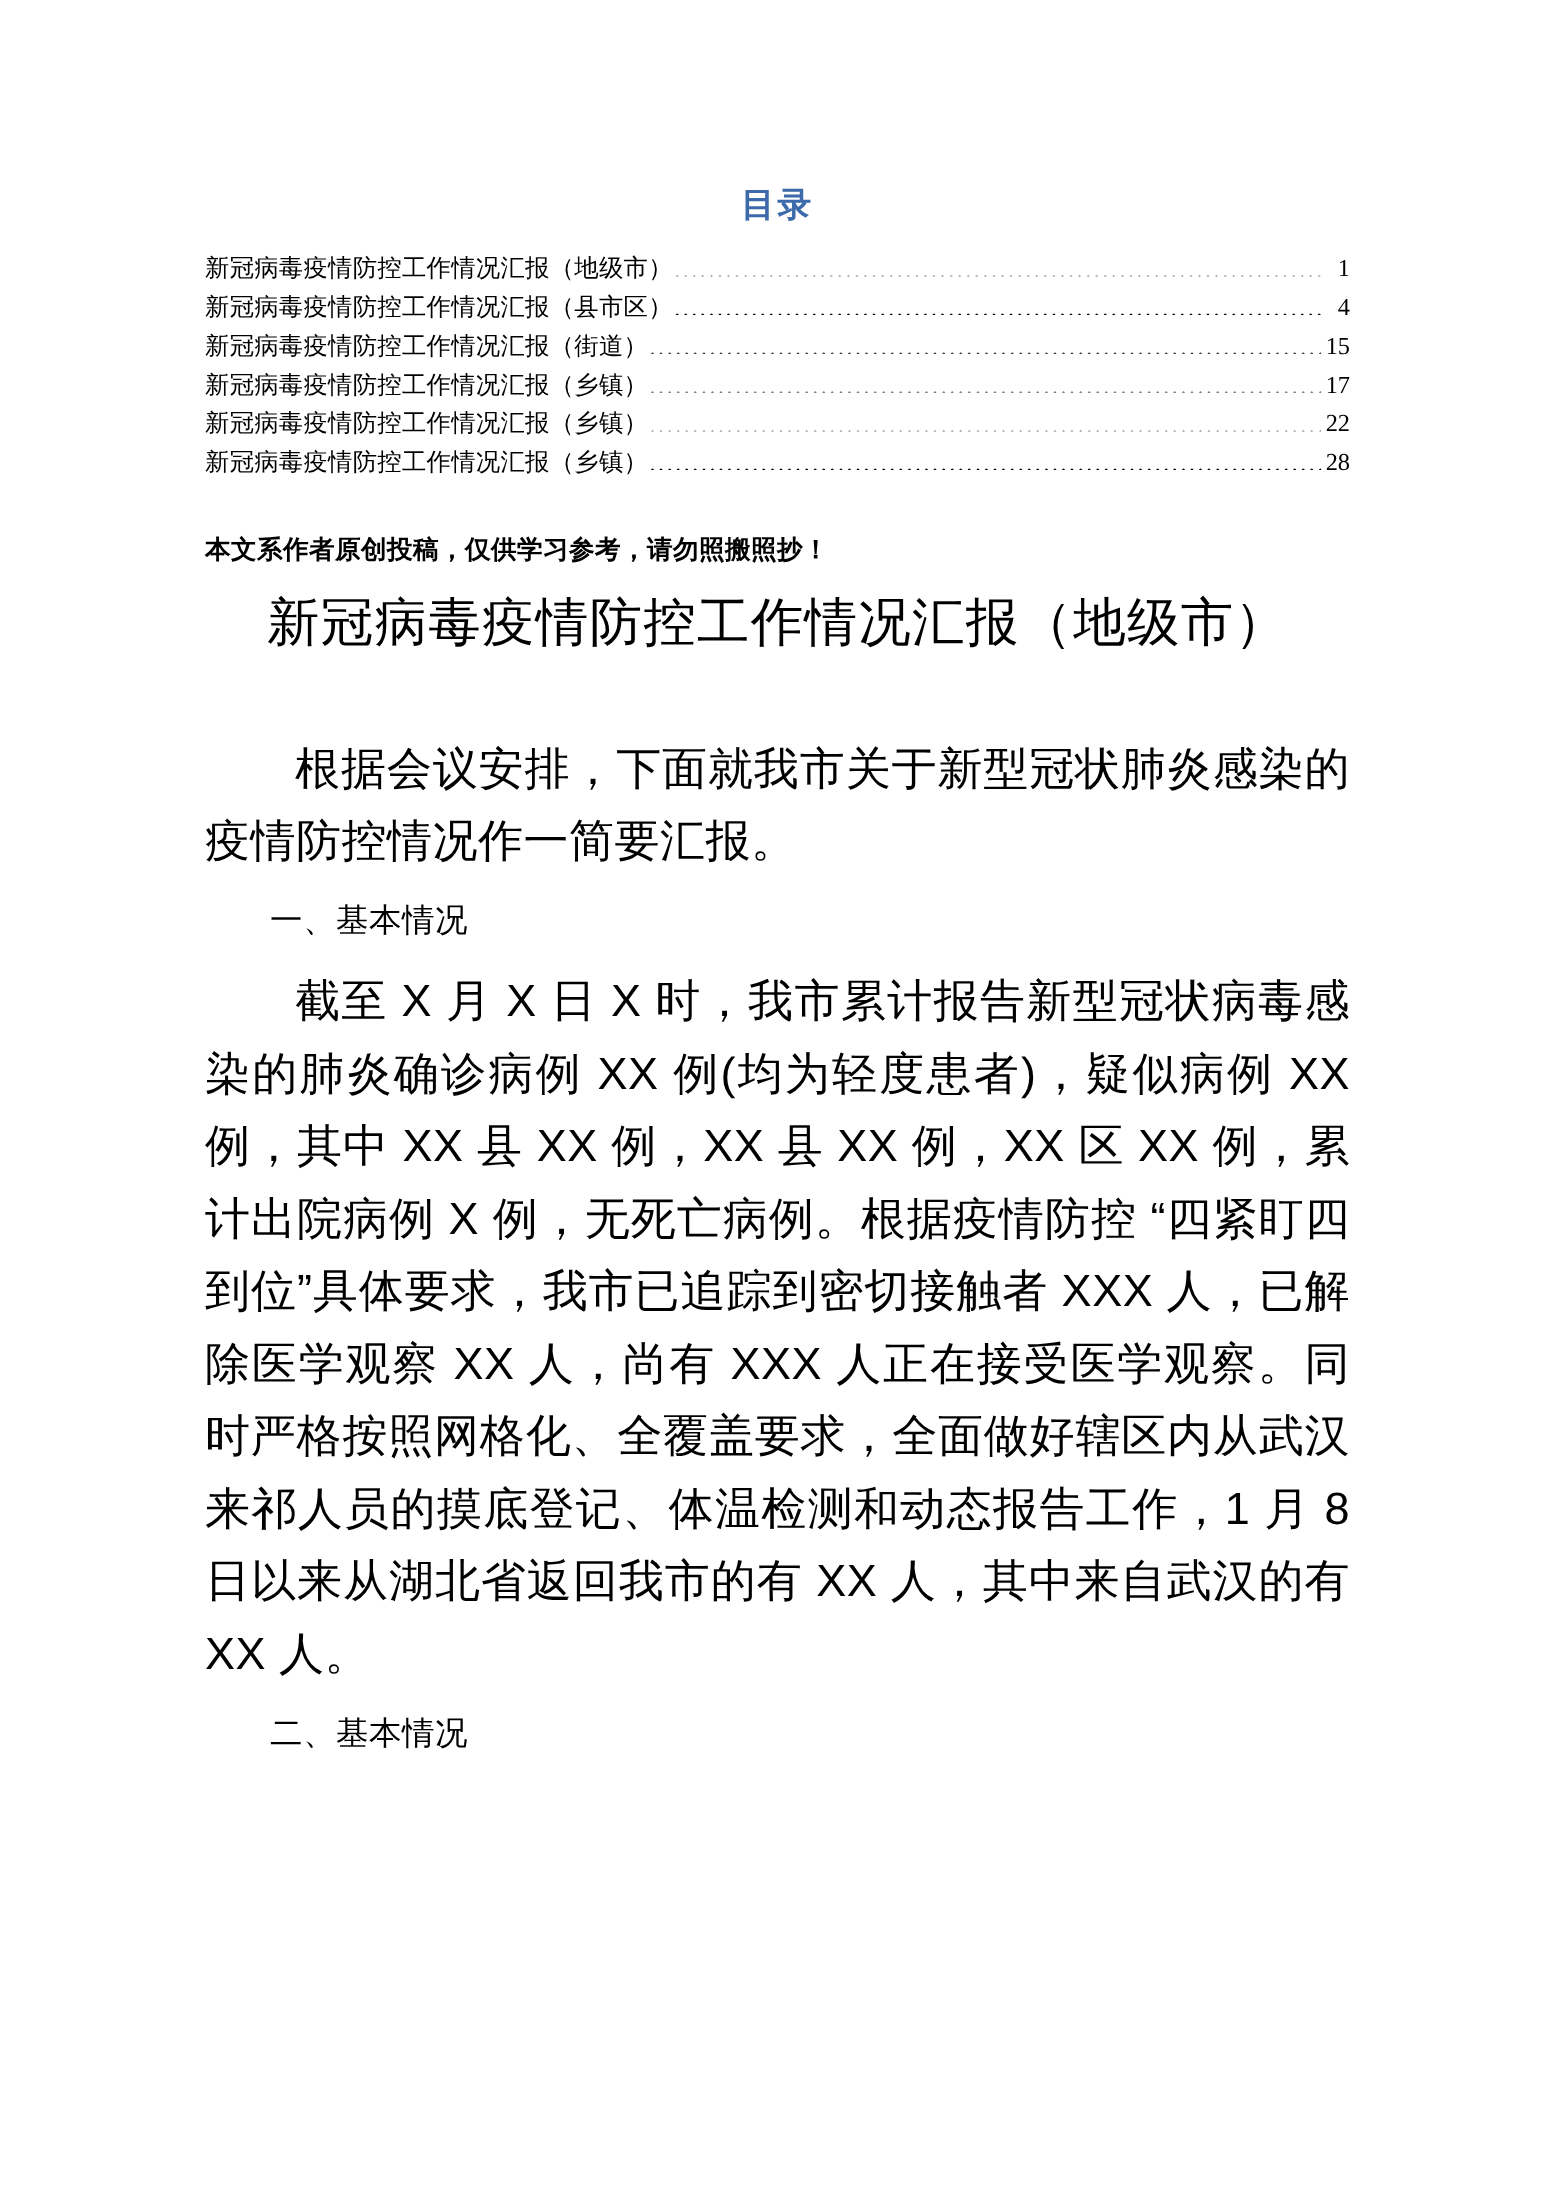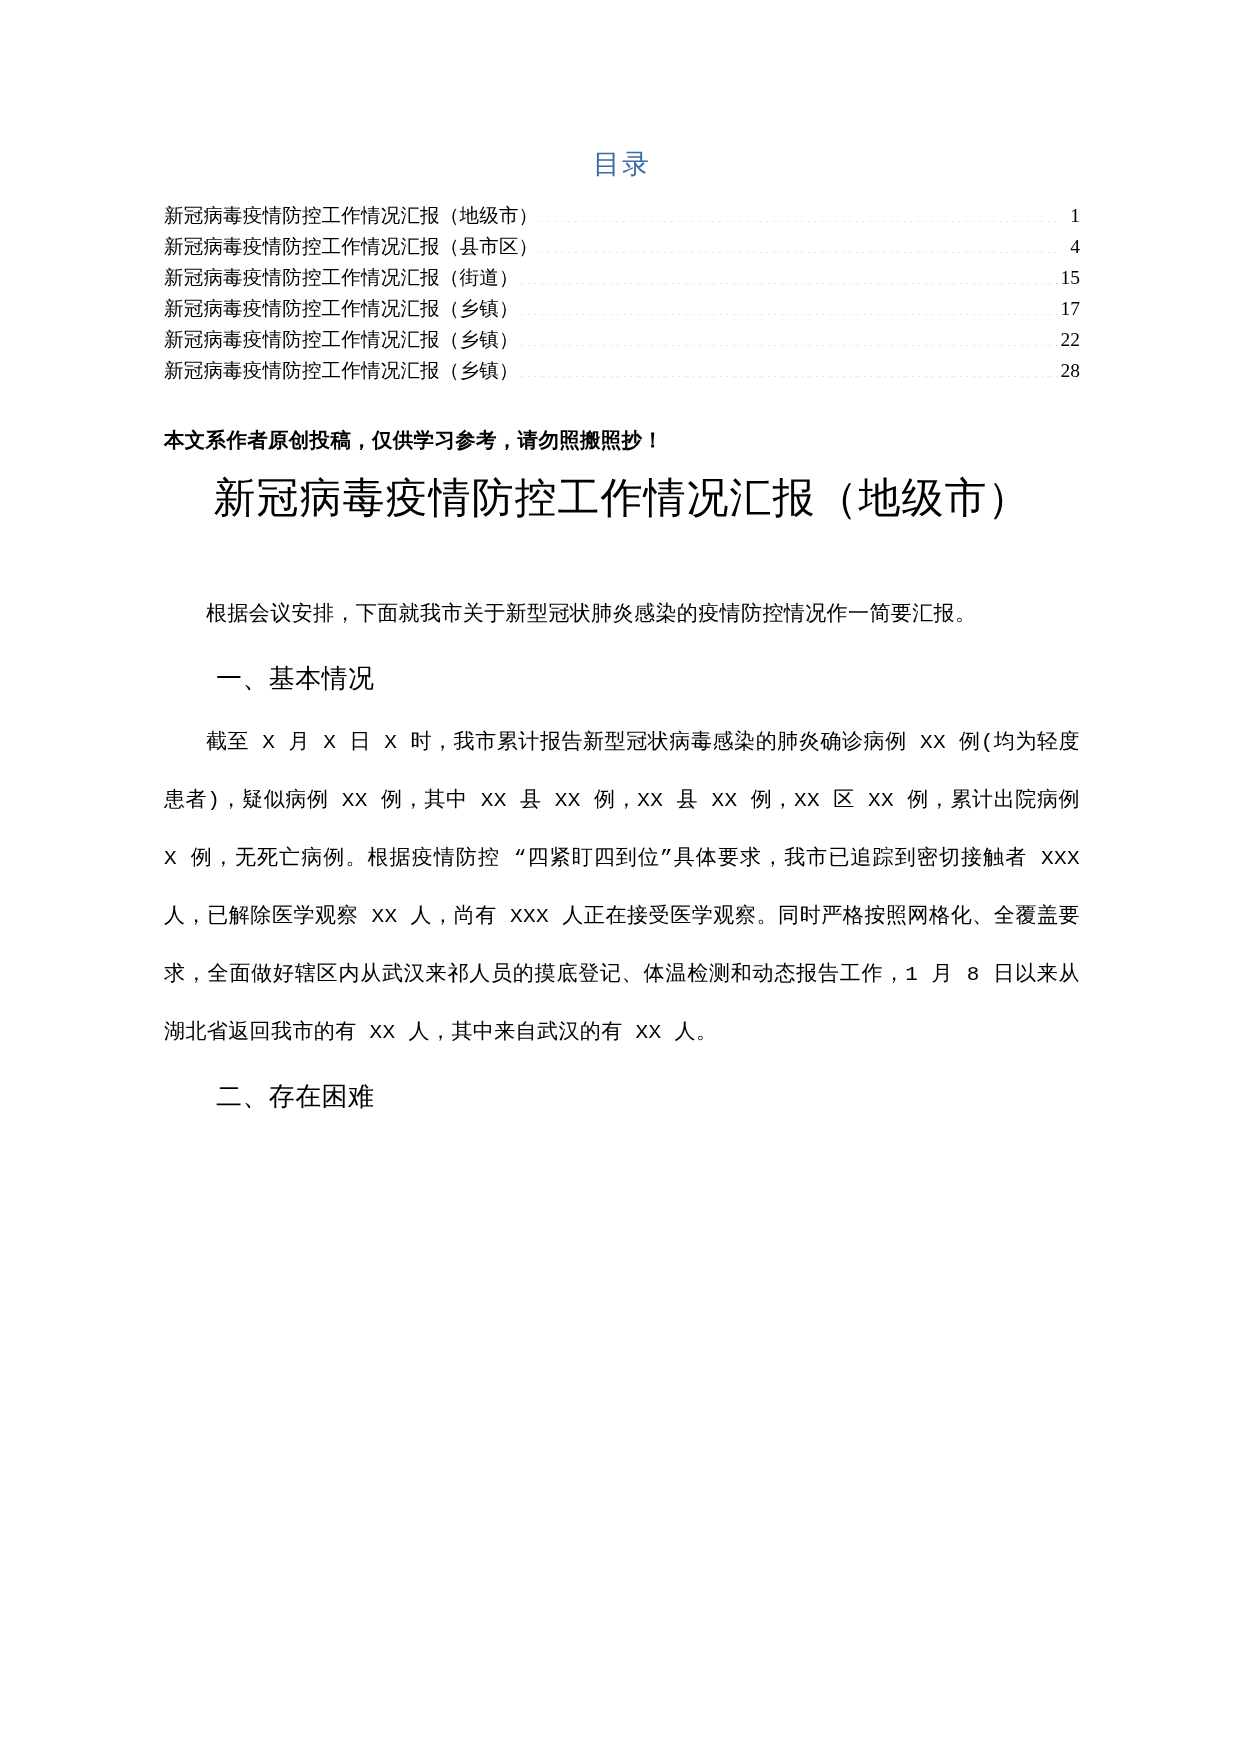--- a/index.html
+++ b/index.html
@@ -23,21 +23,21 @@
     padding: 148px 160px 0 164px;
     position: relative;
   }
 
   
   .toc-heading {
     text-align: center;
     color: #3d6aaa;
     font-family: "Liberation Sans", "DejaVu Sans", sans-serif;
     font-size: 27px;
-    font-weight: 400;
+    font-weight: 700;
     letter-spacing: 2px;
     line-height: 1.2;
     margin: 0 0 20px 0;
   }
 
   .toc-list {
     margin: 0 0 0 0;
     padding: 0;
     list-style: none;
   }
@@ -102,27 +102,27 @@
     letter-spacing: 1px;
   }
 
   
   .body-block {
     margin-top: 60px;
   }
 
   .para {
     margin: 0 0 6px 0;
-    font-size: 21px;
+    font-size: 36px;
     line-height: 58px;
     text-align: justify;
     text-justify: inter-ideograph;
     text-indent: 2em;
     letter-spacing: 0.4px;
-    font-family: Liberation Mono, monospace;
+    font-family: Liberation Sans, sans-serif;
   }
 
   .section-head {
     margin: 0 0 6px 0;
     font-size: 26px;
     line-height: 58px;
     text-indent: 2em;
     letter-spacing: 0.4px;
     font-family: "Liberation Serif", "DejaVu Serif", serif;
   }
@@ -180,17 +180,17 @@
   <h1 class="doc-title">新冠病毒疫情防控工作情况汇报（地级市）</h1>
 
   <div class="body-block">
 
     <p class="para">根据会议安排，下面就我市关于新型冠状肺炎感染的疫情防控情况作一简要汇报。</p>
 
     <p class="section-head">一、基本情况</p>
 
     <p class="para">截至 X 月 X 日 X 时，我市累计报告新型冠状病毒感染的肺炎确诊病例 XX 例(均为轻度患者)，疑似病例 XX 例，其中 XX 县 XX 例，XX 县 XX 例，XX 区 XX 例，累计出院病例 X 例，无死亡病例。根据疫情防控 “四紧盯四到位”具体要求，我市已追踪到密切接触者 XXX 人，已解除医学观察 XX 人，尚有 XXX 人正在接受医学观察。同时严格按照网格化、全覆盖要求，全面做好辖区内从武汉来祁人员的摸底登记、体温检测和动态报告工作，1 月 8 日以来从湖北省返回我市的有 XX 人，其中来自武汉的有 XX 人。</p>
 
-    <p class="section-head">二、存在困难</p>
+    <p class="section-head">二、基本情况</p>
 
   </div>
 
 </div>
 
 </body></html>

